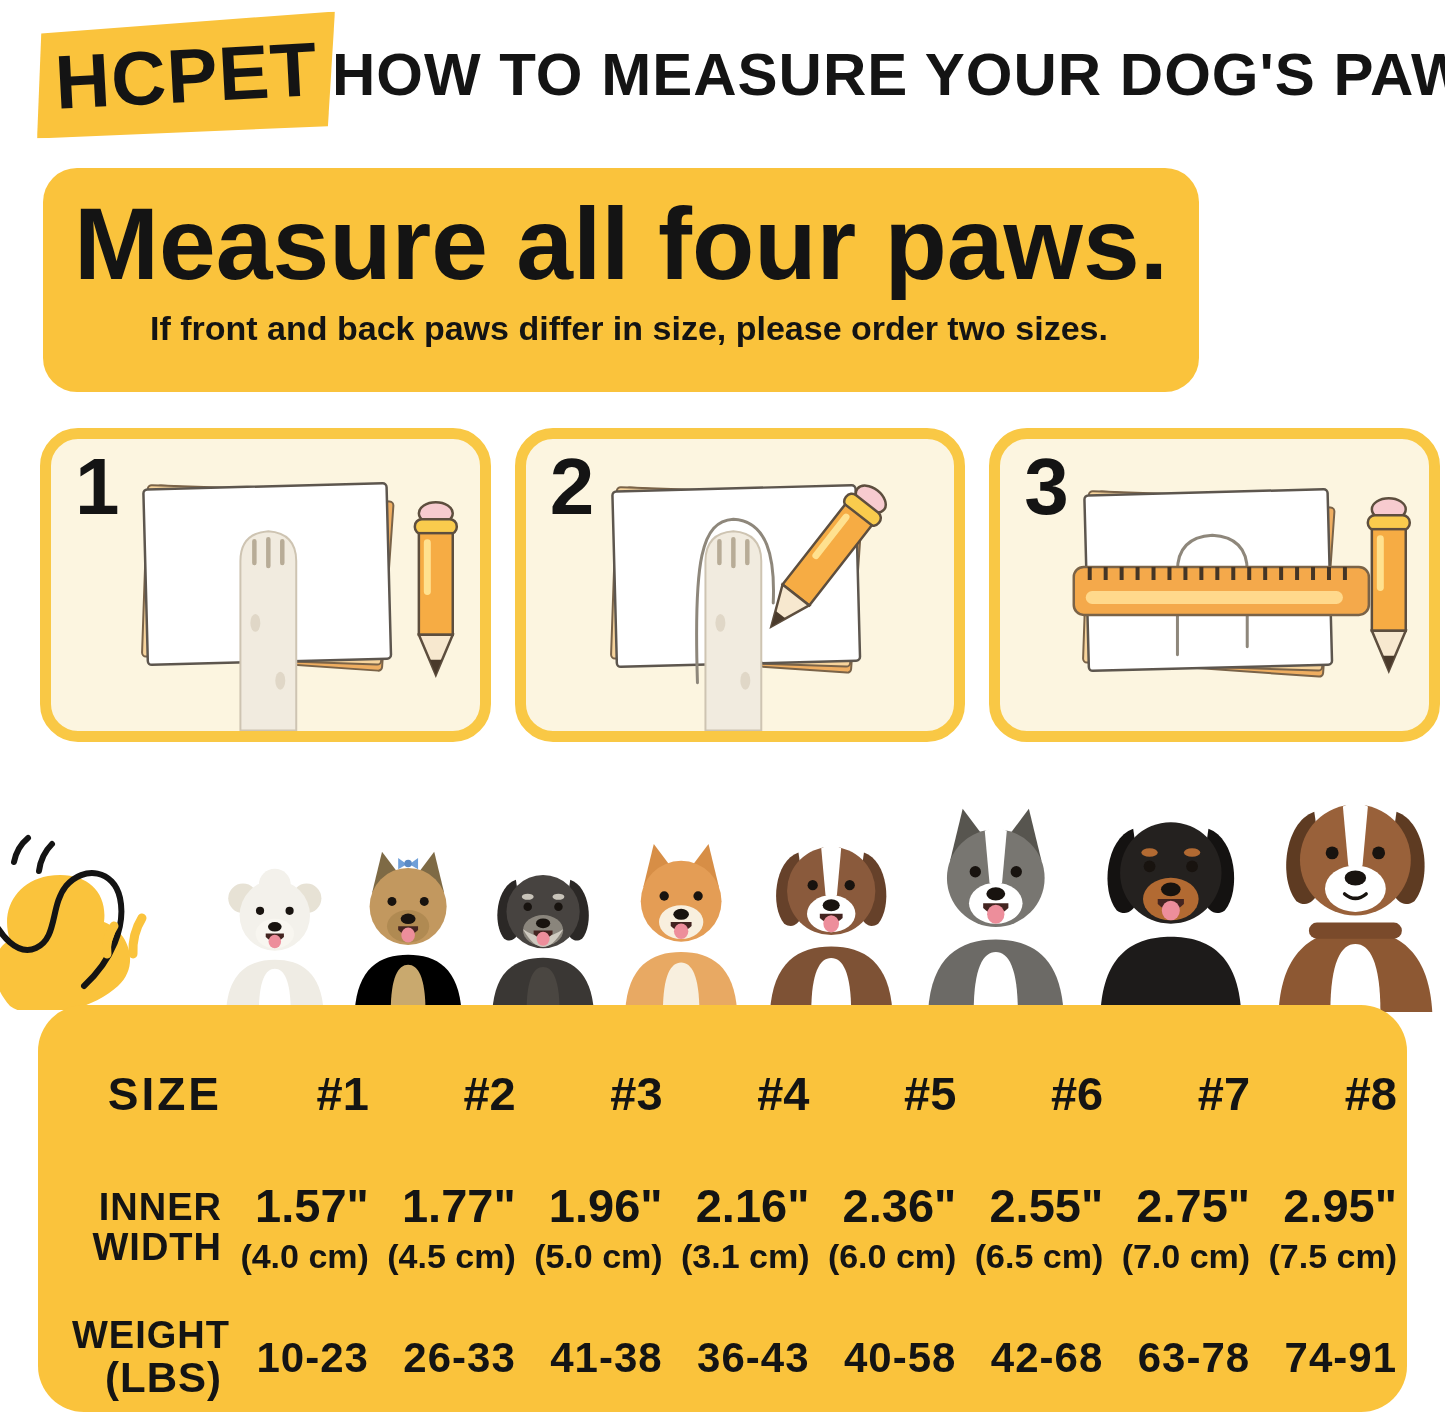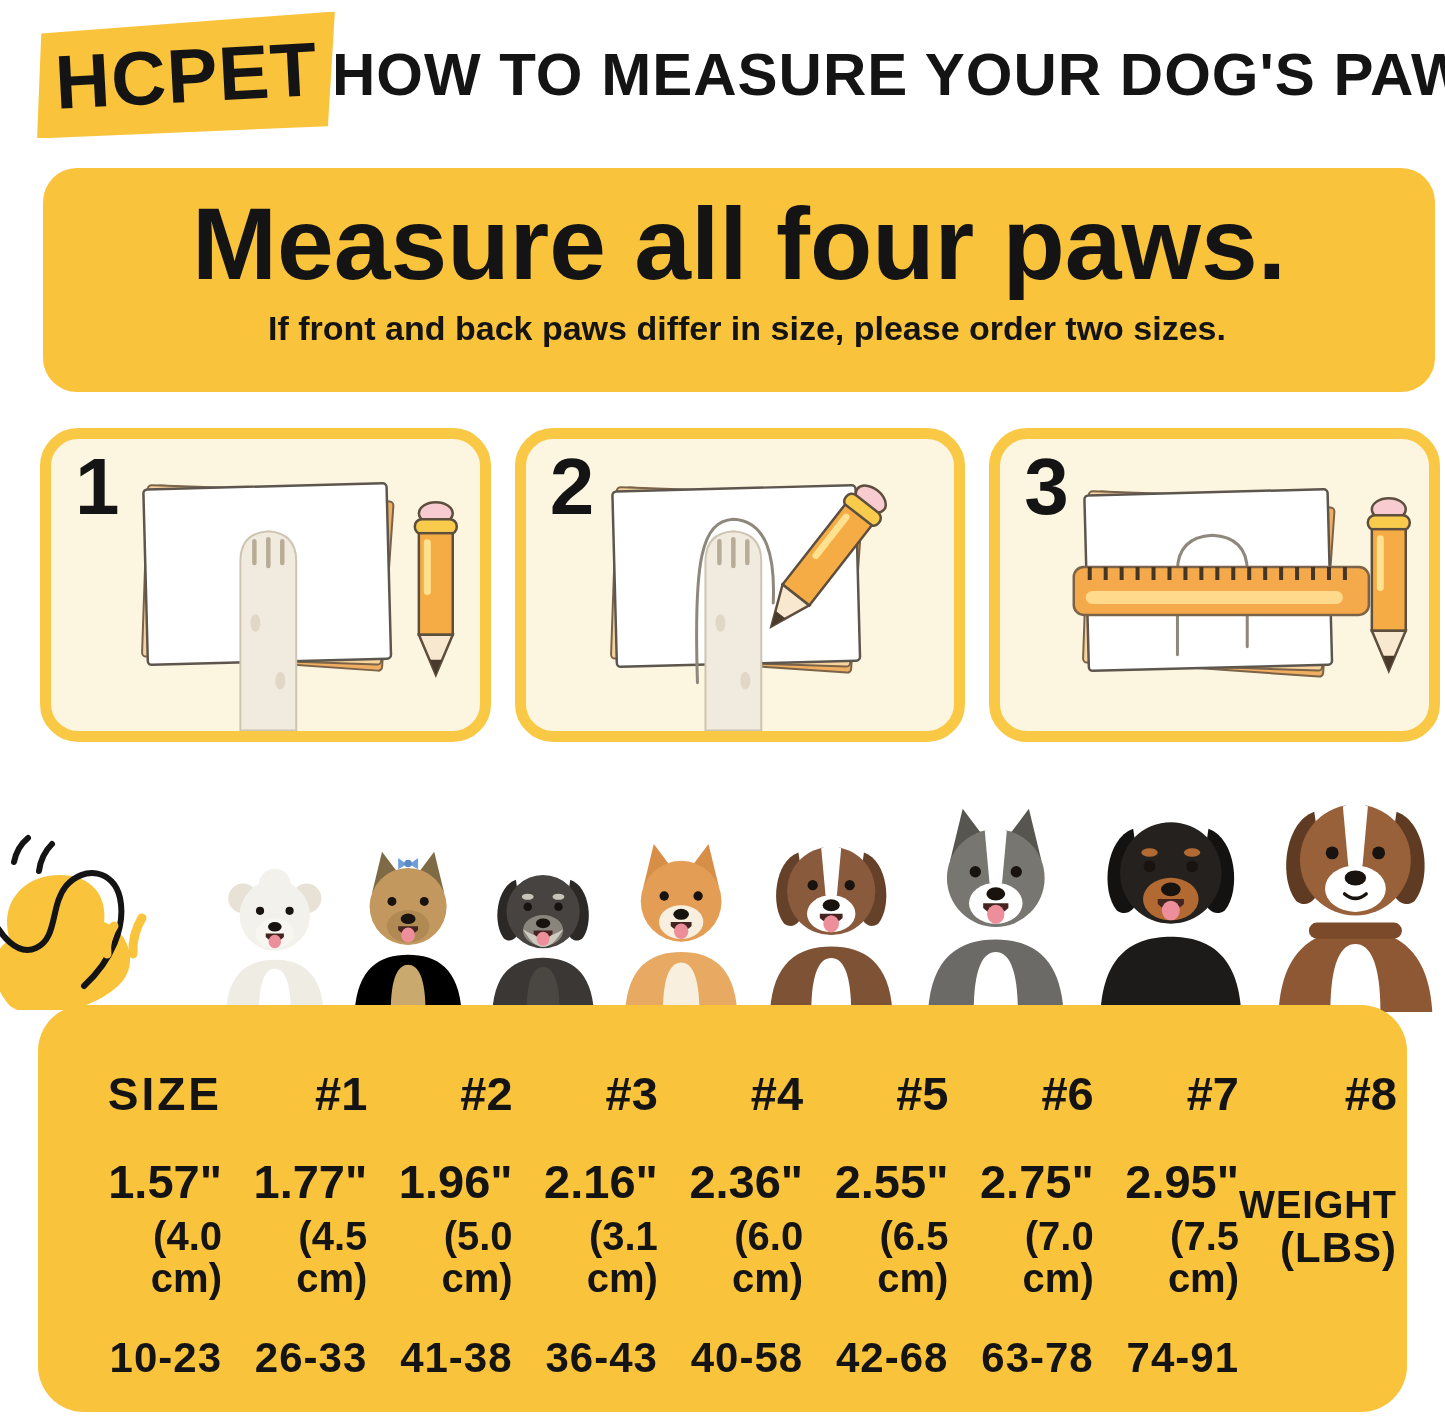--- a/index.html
+++ b/index.html
@@ -7,21 +7,21 @@
         font-family:"Liberation Sans", sans-serif;color:var(--text-black,#141414);}
   
   .logo-box{position:absolute;left:36px;top:14px;width:300px;height:122px;
             background:var(--brand-yellow,#FAC33C);
             clip-path:polygon(2% 14%,100% 0%,97% 94%,0% 100%);
             display:flex;align-items:center;justify-content:center;transform:rotate(-1deg);}
   .logo-text{font-size:76px;font-weight:700;letter-spacing:1px;transform:rotate(-2deg);}
   .page-title{position:absolute;left:332px;top:40px;width:1100px;font-size:60px;font-weight:700;
               letter-spacing:1px;white-space:nowrap;}
   
-  .banner{position:absolute;left:43px;top:168px;width:1392px;height:224px;border-radius:34px;
+  .banner{position:absolute;left:43px;top:168px;width:1156px;height:224px;border-radius:34px;
           background:var(--brand-yellow,#FAC33C);text-align:center;overflow:hidden;}
   .banner-headline{margin-top:18px;font-size:102px;font-weight:700;letter-spacing:0;}
   .banner-subline{margin-top:6px;font-size:34px;font-weight:700;padding-left:16px;}
   
   .steps{position:absolute;left:40px;top:428px;width:1400px;height:314px;display:flex;gap:24px;}
   .step-card{position:relative;flex:1;border:11px solid var(--card-border,#F9C845);
              border-radius:38px;background:var(--card-cream,#FCF5E0);box-sizing:border-box;}
   .step-number{position:absolute;left:24px;top:2px;font-size:80px;font-weight:700;z-index:2;}
   .step-illustration{position:absolute;inset:0;width:100%;height:100%;}
   
@@ -34,21 +34,21 @@
               padding:30px 10px 0 34px;}
   .chart-grid{display:grid;grid-template-columns:150px repeat(8,1fr);
               grid-template-rows:118px 150px 110px;align-items:center;}
   .cell{text-align:right;font-weight:700;line-height:1.05;}
   .row-label{font-size:38px;letter-spacing:1px;}
   .row-label .small-line{font-size:42px;display:block;}
   .row-label span{display:block;}
   .size-head{font-size:47px;}
   .size-label{font-size:46px;letter-spacing:3px;}
   .inch-val{font-size:47px;display:block;}
-  .cm-val{font-size:40px;display:block;margin-top:8px;}
+  .cm-val{font-size:34px;display:block;margin-top:8px;}
   .weight-val{font-size:42px;letter-spacing:1px;}
 </style>
 </head>
 <body>
 
 <svg width="0" height="0" style="position:absolute" aria-hidden="true">
   <defs>
     <g id="pencil-shape">
       <ellipse cx="0" cy="10" rx="17" ry="11" fill="#F7CBCF" stroke="#5d4e3e" stroke-width="2.5"></ellipse>
       <rect x="-21" y="16" width="42" height="15" rx="7" fill="#F9CB4D" stroke="#5d4e3e" stroke-width="2.5"></rect>
@@ -252,20 +252,24 @@
       <div class="cell row-label size-label">SIZE</div>
       <div class="cell size-head">#1</div>
       <div class="cell size-head">#2</div>
       <div class="cell size-head">#3</div>
       <div class="cell size-head">#4</div>
       <div class="cell size-head">#5</div>
       <div class="cell size-head">#6</div>
       <div class="cell size-head">#7</div>
       <div class="cell size-head">#8</div>
 
+      <div class="cell row-label">
+        <span>INNER</span>
+        <span>WIDTH</span>
+      </div>
       <div class="cell">
           <span class="inch-val">1.57"</span>
           <span class="cm-val">(4.0 cm)</span>
         </div>
       <div class="cell">
           <span class="inch-val">1.77"</span>
           <span class="cm-val">(4.5 cm)</span>
         </div>
       <div class="cell">
           <span class="inch-val">1.96"</span>

